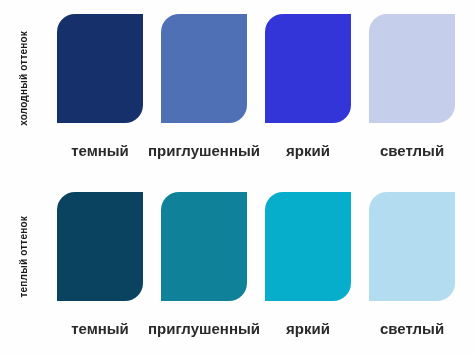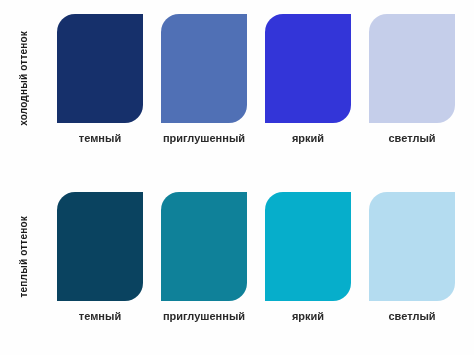--- a/index.html
+++ b/index.html
@@ -73,22 +73,22 @@
 
   .swatch-chip {
     width: 86px;
     height: 109px;
     
     border-radius: 18px 0 18px 0;
     flex: 0 0 auto;
   }
 
   .swatch-name {
-    margin-top: 9px;
-    font-size: 11px;
+    margin-top: 19px;
+    font-size: 15px;
     font-weight: bold;
     color: #2a2a2a;
     text-align: center;
     white-space: nowrap;
     font-family: "Liberation Sans", sans-serif;
   }
 </style>
 </head>
 <body>
 

